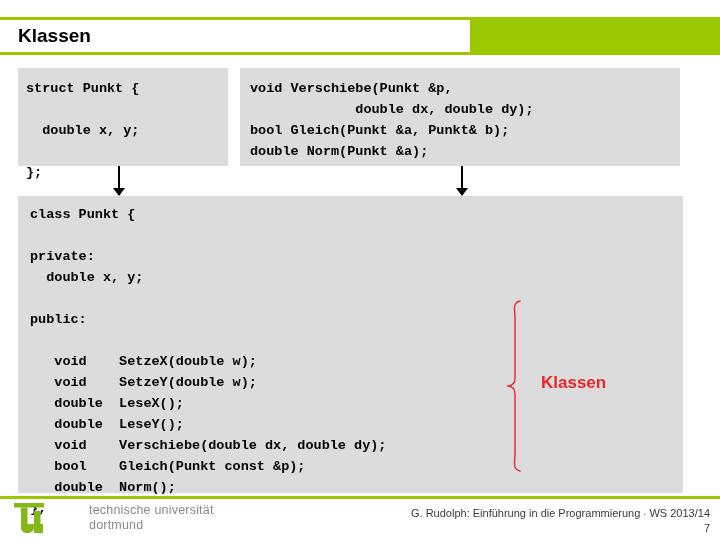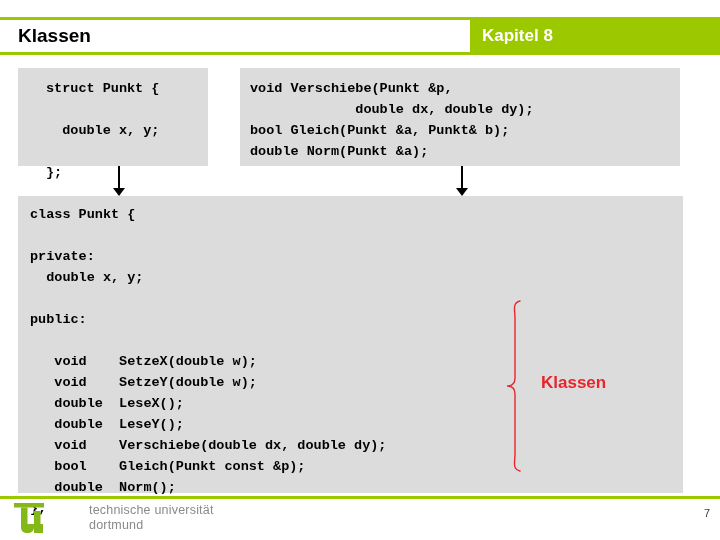--- a/index.html
+++ b/index.html
@@ -63,23 +63,23 @@
     font-weight: bold;
     font-size: 13.5px;
     color: #000000;
     line-height: 21px;
     white-space: pre;
     box-sizing: border-box;
   }
   #block-struct {
     left: 18px;
     top: 68px;
-    width: 190px;
+    width: 210px;
     height: 98px;
-    padding: 10px 0 0 28px;
+    padding: 10px 0 0 8px;
   }
   #block-funcs {
     left: 240px;
     top: 68px;
     width: 440px;
     height: 98px;
     padding: 10px 0 12px 10px;
   }
   #block-class {
     left: 18px;
@@ -181,21 +181,20 @@
     color: #3A3A3A;
   }
 </style>
 </head>
 <body>
 
 <div class="header">
   <div class="header-title-box">
     <span class="header-title">Klassen</span>
   </div>
-  <span class="header-chapter">Kapitel 8</span>
 </div>
 
 <div class="codeblock" id="block-struct">struct Punkt {
 
   double x, y;
 
 };</div>
 
 <div class="codeblock" id="block-funcs">void Verschiebe(Punkt &amp;p,
              double dx, double dy);
@@ -242,14 +241,15 @@
     <rect x="7" y="4.5" width="6.5" height="20" fill="#83B818"></rect>
     <path d="M7 24.5 L7 21 L20 21 L20 24.5 C20 27.5 17.5 30 14 30 L12.5 30 C9.5 30 7 27.8 7 24.5 Z" fill="#83B818"></path>
     <rect x="20" y="8" width="6.5" height="22" fill="#83B818"></rect>
     <rect x="20" y="21" width="9" height="9" fill="#83B818"></rect>
   </svg>
   <div class="logo-text"><span>technische universität</span>
 <span>dortmund</span></div>
 </div>
 
 <div class="footer-right">
+  <div>G. Rudolph: Einführung in die Programmierung ∙ WS 2013/14</div>
   <div class="footer-pageno">7</div>
 </div>
 
 </body></html>

